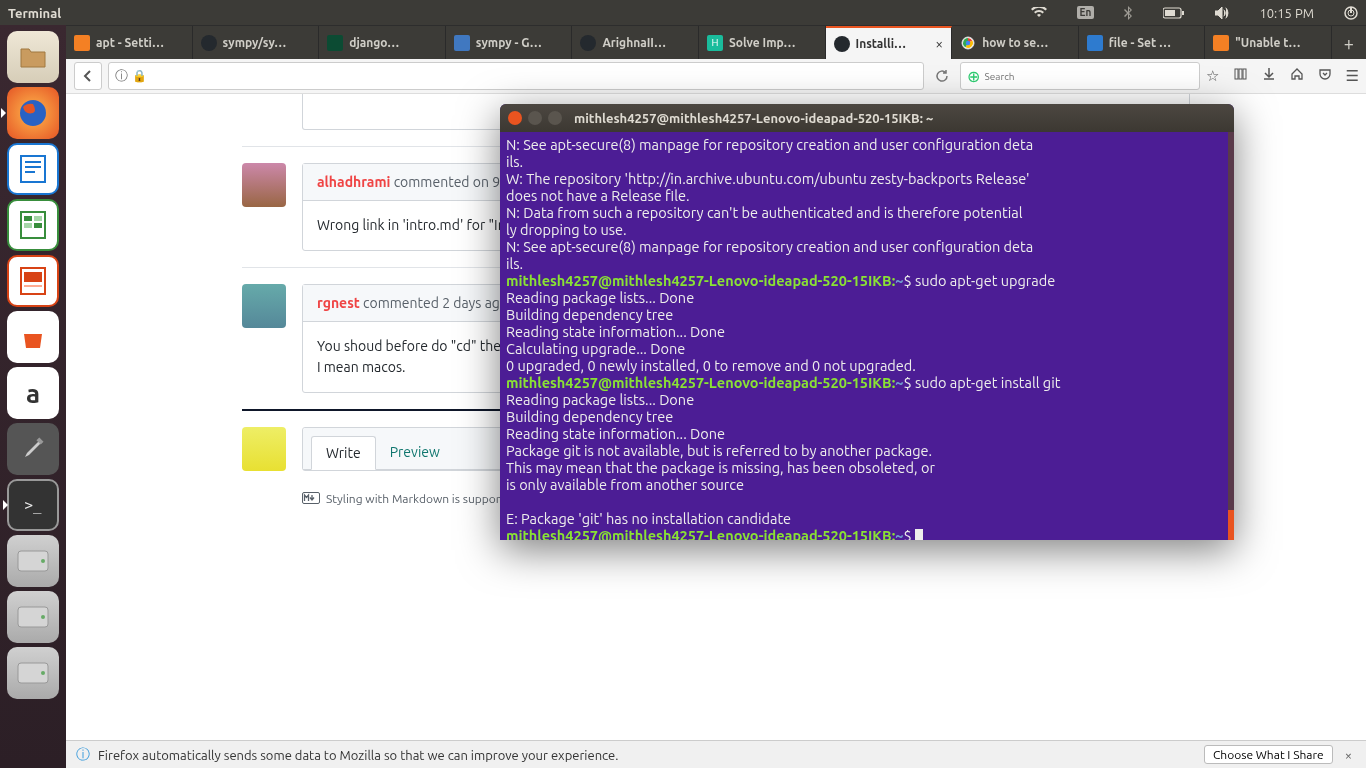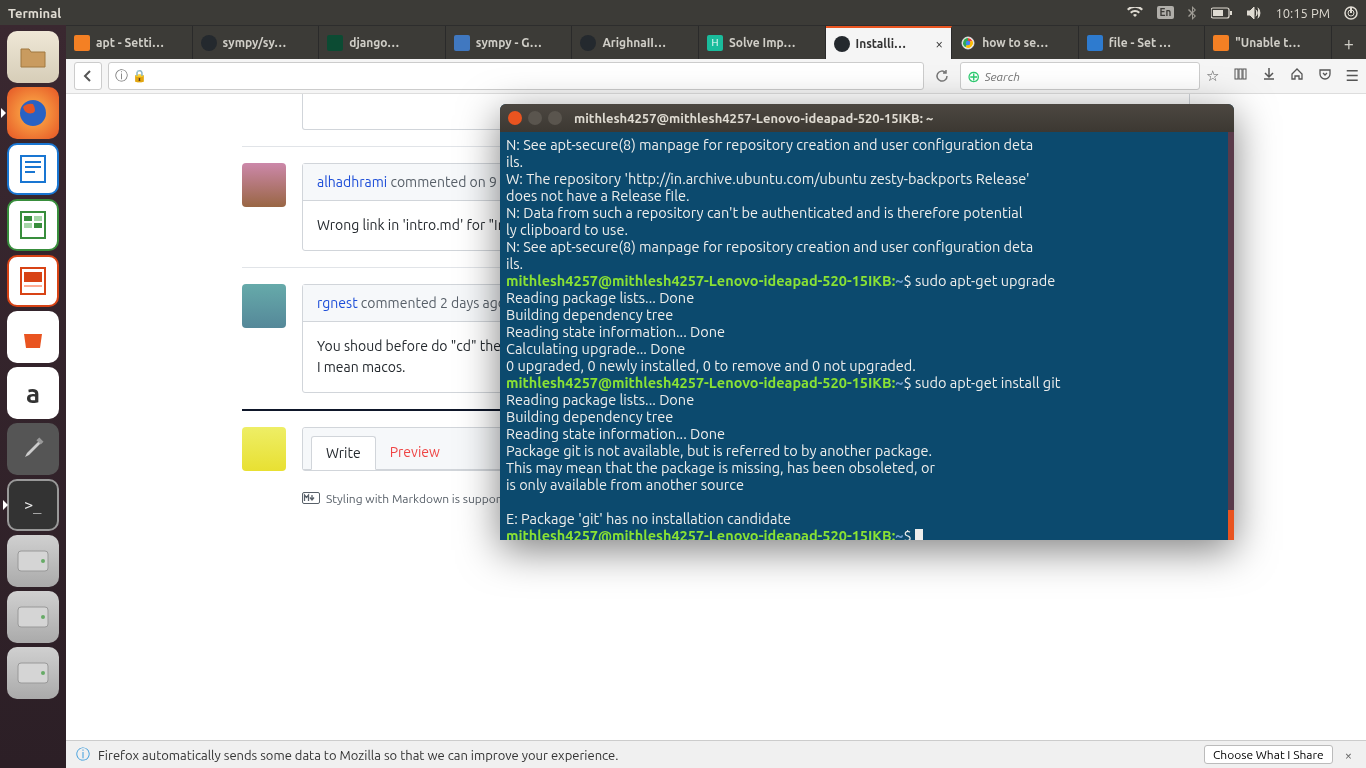--- a/index.html
+++ b/index.html
@@ -2,21 +2,21 @@
 <html><head>
 <meta charset="utf-8">
 <style>
 * { margin: 0; padding: 0; box-sizing: border-box; font-family: Ubuntu, sans-serif; }
 body { width: 1366px; height: 768px; overflow: hidden; background: #fff; position: relative; }
 
 
 .menubar { height: 25px; background: #3c3b37; color: #dfdbd2; display: flex; align-items: center; padding: 0 8px; font-size: 13px; }
 .menubar-title { font-weight: bold; }
 .menubar-spacer { flex: 1; }
-.menubar-icons { display: flex; align-items: center; gap: 14px; color: #dfdbd2; font-size: 13px; }
+.menubar-icons { display: flex; align-items: center; gap: 30px; color: #dfdbd2; font-size: 13px; }
 .menubar-icons span, .menubar-icons div { display: flex; align-items: center; }
 .en-badge { background: #b0aea9; color: #3c3b37; border-radius: 2px; padding: 1px 3px; font-size: 10px; font-weight: bold; }
 
 
 .tabbar { height: 34px; background: #3c3b37; border-top: 1px solid #2d2d2d; display: flex; align-items: stretch; padding-left: 66px; }
 .tab { display: flex; align-items: center; gap: 6px; padding: 0 8px; min-width: 0; color: #d0cec7; font-size: 12px; border-right: 1px solid #2a2a2a; cursor: pointer; flex: 1; max-width: 130px; overflow: hidden; white-space: nowrap; }
 .tab.active { background: #f5f5f5; color: #333; border-top: 2px solid #e95420; }
 .tab .favicon { width: 16px; height: 16px; flex-shrink: 0; display: inline-flex; align-items: center; justify-content: center; font-size: 10px; }
 .tab .label { overflow: hidden; text-overflow: ellipsis; font-weight: bold; }
 .tab .close { margin-left: auto; font-size: 14px; flex-shrink: 0; }
@@ -24,21 +24,21 @@
 
 
 .urlbar { height: 35px; background: #f5f5f5; border-bottom: 1px solid #ddd; display: flex; align-items: center; padding: 0 8px 0 74px; gap: 6px; }
 .nav-btn { width: 28px; height: 28px; display: flex; align-items: center; justify-content: center; border: 1px solid #ccc; border-radius: 3px; color: #666; cursor: pointer; background: #fff; }
 .url-input-wrap { flex: 1; height: 28px; background: #fff; border: 1px solid #ccc; border-radius: 3px; display: flex; align-items: center; padding: 0 6px; font-size: 13px; color: #555; }
 .url-input-wrap .lock { color: #1a8c1a; font-size: 12px; margin-right: 4px; }
 .url-text span.dim { color: #999; }
 .url-text span.bold { color: #333; font-weight: bold; }
 .reload-btn { width: 24px; display: flex; justify-content: center; color: #777; cursor: pointer; }
 .search-wrap { width: 240px; height: 28px; background: #fff; border: 1px solid #ccc; border-radius: 3px; display: flex; align-items: center; padding: 0 6px; }
-.search-wrap input { border: none; outline: none; font-size: 12px; flex: 1; font-style: italic; color: #404040; }
+.search-wrap input { border: none; outline: none; font-size: 10px; flex: 1; color: #404040; }
 .toolbar-icons { display: flex; gap: 14px; color: #555; font-size: 15px; }
 .toolbar-icons span { cursor: pointer; }
 
 
 .launcher { position: absolute; left: 0; top: 25px; width: 66px; height: 743px; background: linear-gradient(to bottom, #3a2830, #2c1f26); display: flex; flex-direction: column; align-items: center; padding-top: 6px; gap: 4px; z-index: 5; }
 .launcher-item { width: 52px; height: 52px; border-radius: 10px; display: flex; align-items: center; justify-content: center; font-size: 24px; cursor: pointer; position: relative; }
 .li-files { background: linear-gradient(#efe7d6,#d6cdb8); }
 .li-firefox { background: radial-gradient(circle,#ffb84d,#e55525); }
 .li-writer { background: #fff; border: 2px solid #1976d2; }
 .li-calc { background: #fff; border: 2px solid #388e3c; }
@@ -53,35 +53,35 @@
 
 .page { position: absolute; left: 66px; top: 94px; right: 0; bottom: 28px; background: #fff; overflow: hidden; }
 .content-wrap { max-width: 980px; margin: 0 auto; padding: 0 16px; }
 .comment-block { border-top: 1px solid #e1e4e8; display: flex; padding: 16px 0 0; gap: 16px; }
 .avatar-img { width: 44px; height: 44px; border-radius: 4px; background: #8b6; flex-shrink: 0; }
 .avatar-img.a1 { background: linear-gradient(#c8a,#964); }
 .avatar-img.a2 { background: linear-gradient(#6aa,#589); }
 .avatar-img.a3 { background: linear-gradient(#ee6,#e8e032); }
 .comment-box { flex: 1; border: 1px solid #d1d5da; border-radius: 3px; margin-bottom: 16px; }
 .comment-head { background: #f6f8fa; border-bottom: 1px solid #d1d5da; padding: 10px 14px; font-size: 14px; color: #586069; }
-.comment-head .user { font-weight: 400; color: #1d4ed8; }
+.comment-head .user { font-weight: 700; color: #ef4444; }
 .comment-body { padding: 14px; font-size: 14px; color: #24292e; line-height: 1.5; }
 .reply-box { flex: 1; border: 1px solid #d1d5da; border-radius: 3px; }
 .reply-tabs { border-bottom: 1px solid #d1d5da; padding: 8px 8px 0; background: #f6f8fa; border-radius: 3px 3px 0 0; display: flex; }
-.reply-tab { padding: 8px 14px; font-size: 14px; color: #ef4444; cursor: pointer; }
+.reply-tab { padding: 8px 14px; font-size: 14px; color: #0f766e; cursor: pointer; }
 .reply-tab.active { background: #fff; border: 1px solid #d1d5da; border-bottom-color: #fff; border-radius: 3px 3px 0 0; margin-bottom: -1px; color: #24292e; }
 .reply-textarea { width: calc(100% - 16px); min-height: 100px; margin: 8px; padding: 8px; border: 1px solid #d1d5da; border-bottom: 1px dashed #d1d5da; font-size: 14px; resize: none; outline: none; }
 .attach-hint { padding: 8px 14px; font-size: 13px; color: #586069; border-top: none; }
 .attach-hint a { color: #0366d6; text-decoration: none; }
 .reply-footer { display: flex; justify-content: space-between; align-items: center; margin-top: 10px; }
 .md-hint { font-size: 12px; color: #586069; display: flex; align-items: center; gap: 6px; text-align: right; }
 .btn-comment { background: #b91c1c; color: #fff; border: 1px solid #2a9147; border-radius: 4px; padding: 8px 16px; font-size: 14px; font-weight: 600; cursor: pointer; }
 
 
-.term-win { position: absolute; left: 500px; top: 104px; width: 734px; height: 436px; background: #0c4a6e; border-radius: 6px 6px 0 0; box-shadow: 0 10px 40px rgba(0,0,0,0.5); z-index: 50; font-family: 'Ubuntu Mono', monospace; }
+.term-win { position: absolute; left: 500px; top: 104px; width: 734px; height: 436px; background: #4c1d95; border-radius: 6px 6px 0 0; box-shadow: 0 10px 40px rgba(0,0,0,0.5); z-index: 50; font-family: 'Ubuntu Mono', monospace; }
 .term-titlebar { height: 28px; background: linear-gradient(#4c4741,#3c3832); border-radius: 6px 6px 0 0; display: flex; align-items: center; padding: 0 8px; gap: 6px; }
 .tw-btn { width: 14px; height: 14px; border-radius: 50%; }
 .tw-close { background: #e95420; }
 .tw-min { background: #5a554e; }
 .tw-max { background: #5a554e; }
 .term-titlebar .title { color: #dfdbd2; font-size: 13px; margin-left: 6px; font-family: Ubuntu; font-weight: bold; }
 .term-body { padding: 4px 6px; font-size: 14.5px; line-height: 17px; color: #eeeeec; white-space: pre-wrap; font-family: 'Ubuntu Mono','DejaVu Sans Mono',monospace; overflow: hidden; height: calc(100% - 28px); position: relative; }
 .t-prompt { color: #8ae234; font-weight: bold; }
 .t-path { color: #729fcf; font-weight: bold; }
 .t-cmd { color: #eeeeec; }
@@ -359,21 +359,21 @@
     <div class="tw-btn tw-close"></div>
     <div class="tw-btn tw-min"></div>
     <div class="tw-btn tw-max"></div>
     <span class="title">mithlesh4257@mithlesh4257-Lenovo-ideapad-520-15IKB: ~</span>
   </div>
   <div class="term-body"><span>N: See apt-secure(8) manpage for repository creation and user configuration deta</span>
 <span>ils.</span>
 <span>W: The repository 'http://in.archive.ubuntu.com/ubuntu zesty-backports Release' </span>
 <span>does not have a Release file.</span>
 <span>N: Data from such a repository can't be authenticated and is therefore potential</span>
-<span>ly clipboard to use.</span>
+<span>ly dropping to use.</span>
 <span>N: See apt-secure(8) manpage for repository creation and user configuration deta</span>
 <span>ils.</span>
 <span class="t-prompt"><span>mithlesh4257@mithlesh4257-Lenovo-ideapad-520-15IKB</span>:</span><span class="t-path">~</span><span class="t-cmd">$ </span><span class="t-cmd">sudo apt-get upgrade</span>
 <span>Reading package lists... Done</span>
 <span>Building dependency tree       </span>
 <span>Reading state information... Done</span>
 <span>Calculating upgrade... Done</span>
 <span>0 upgraded, 0 newly installed, 0 to remove and 0 not upgraded.</span>
 <span class="t-prompt"><span>mithlesh4257@mithlesh4257-Lenovo-ideapad-520-15IKB</span>:</span><span class="t-path">~</span><span class="t-cmd">$ </span><span class="t-cmd">sudo apt-get install git</span>
 <span>Reading package lists... Done</span>

